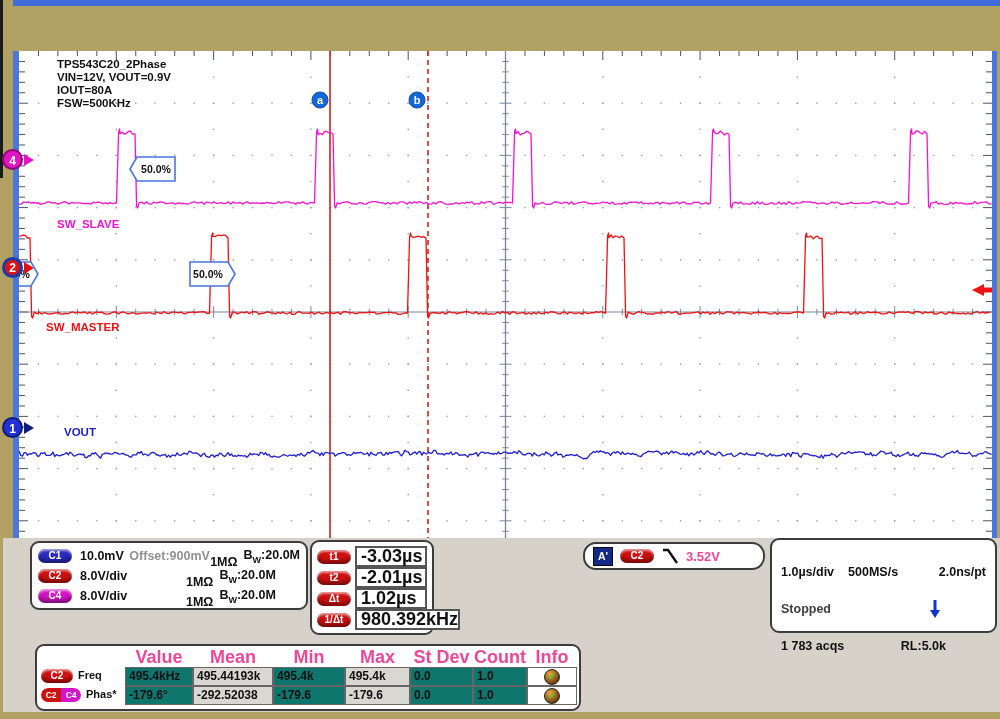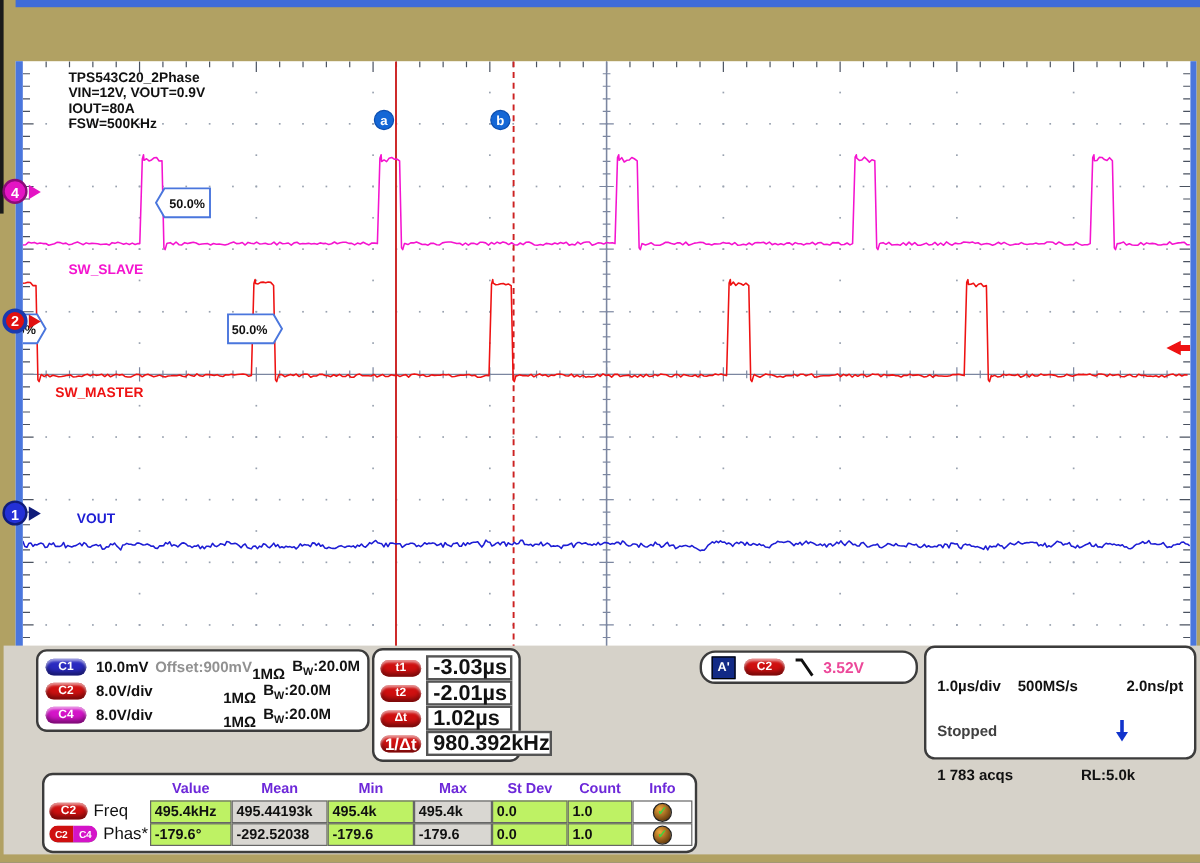--- a/index.html
+++ b/index.html
@@ -53,26 +53,26 @@
   .trig-level{font-size:13px;font-weight:bold;color:#ec4899;}
   
   #panel-horizontal{left:770px;top:538px;width:227px;height:95px;padding:5px 9px;font-size:12.5px;font-weight:bold;color:#111;}
   .hrow{display:flex;align-items:center;height:21px;margin-top:16px;}
   .hrow .sp{margin-left:auto;}
   .stopped{color:#404040;}
   .timeblue{color:#2244ff;}
   
   #panel-meas{left:35px;top:644px;width:546px;height:67px;padding:2px 4px;}
   .mgrid{display:grid;grid-template-columns:84px 68px 80px 72px 65px 63px 54px 50px;}
-  .mhead{font-size:12px;font-weight:bold;text-align:center;height:19px;line-height:19px;color:#6d28d9;}
-  .mcell{border:1px solid #666;background:#bef264;font-weight:bold;font-size:12px;color:#111;
+  .mhead{font-size:18px;font-weight:bold;text-align:center;height:19px;line-height:19px;color:#ec4899;}
+  .mcell{border:1px solid #666;background:#0f766e;font-weight:bold;font-size:12px;color:#111;
          height:17px;line-height:17px;padding:0 3px;overflow:hidden;}
   .mcell.shade{background:#d9d7d2;}
   .mlabel{display:flex;align-items:center;gap:5px;border:none;background:transparent;padding:0;}
-  .mname{font-size:14px;font-weight:normal;}
+  .mname{font-size:11px;font-weight:bold;}
   .micell{display:flex;align-items:center;justify-content:center;border:1px solid #666;background:#fff;height:17px;}
   .info-icon{display:inline-block;width:14px;height:14px;border-radius:50%;
              background:radial-gradient(circle at 35% 30%,#f0a83c,#6e4210 72%);border:1px solid #222;
              color:#3ed43e;font-size:10px;font-weight:bold;text-align:center;line-height:13px;}
   
   .dn-arrow{margin-left:auto;margin-right:45px;}
 </style>
 </head>
 <body>
 
@@ -1011,21 +1011,21 @@
     </div>
     <div class="crow">
       <span class="pill red">t2</span>
       <span class="cbox">-2.01µs</span>
     </div>
     <div class="crow">
       <span class="pill red">Δt</span>
       <span class="cbox">1.02µs</span>
     </div>
     <div class="crow">
-      <span class="pill red" style="font-size:14px;">1/Δt</span>
+      <span class="pill red" style="font-size:10px;">1/Δt</span>
       <span class="cbox">980.392kHz</span>
     </div>
   </div>
 
   <div class="panel" id="panel-trigger">
     <span class="abadge">A'</span>
     <span class="pill red">C2</span>
     <svg width="18" height="18" viewBox="0 0 18 18">
       <path d="M2 3 h5 l9 13" stroke="#111" stroke-width="2.4" fill="none"></path>
     </svg>

